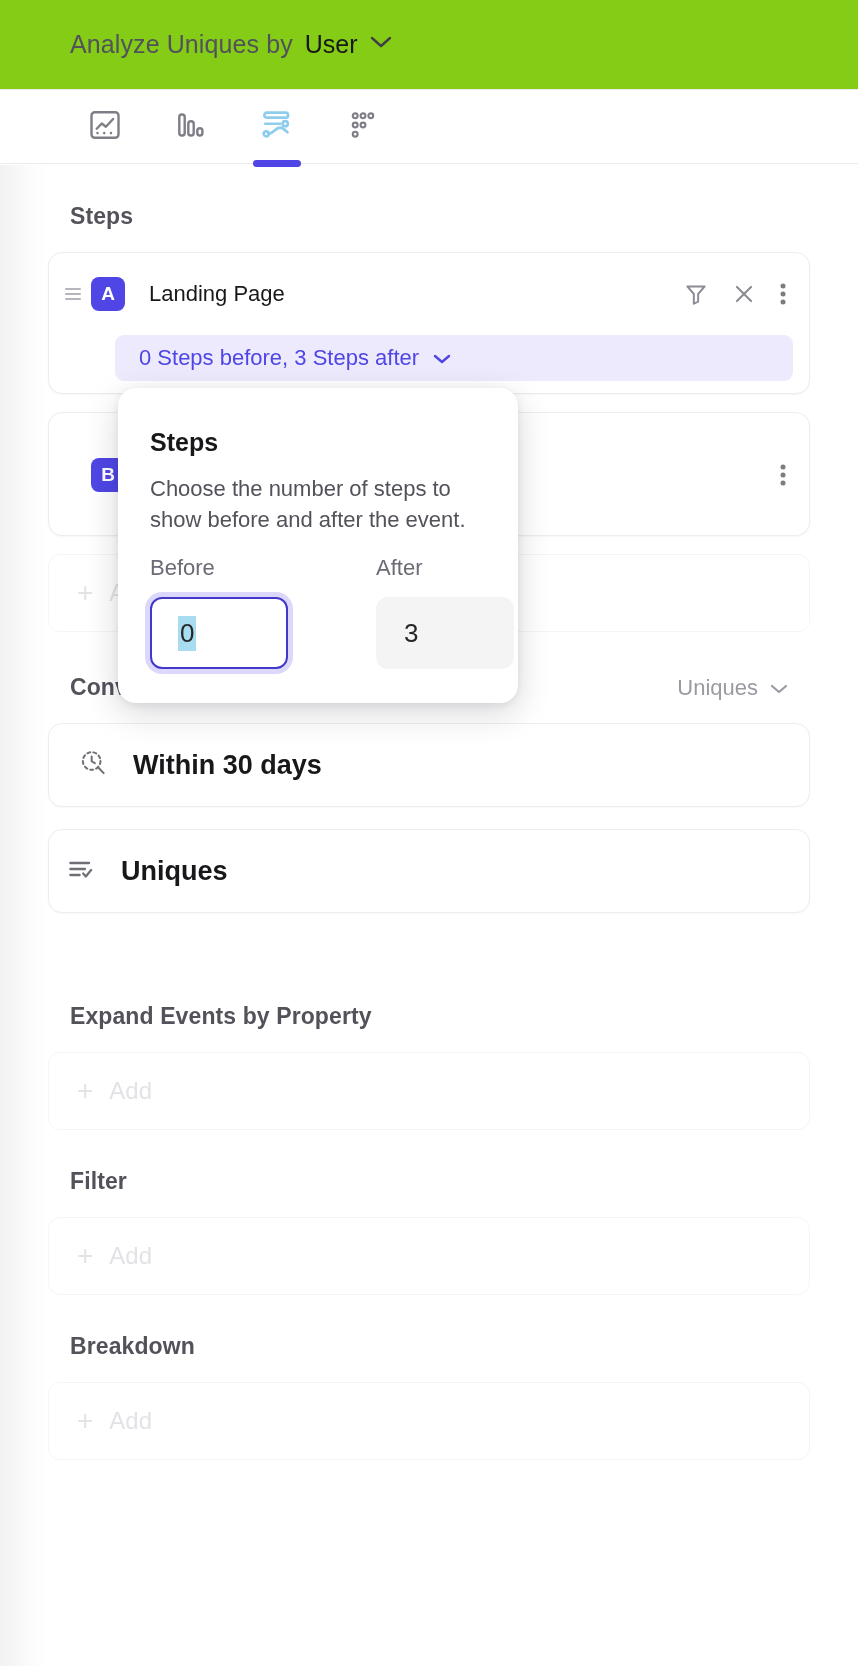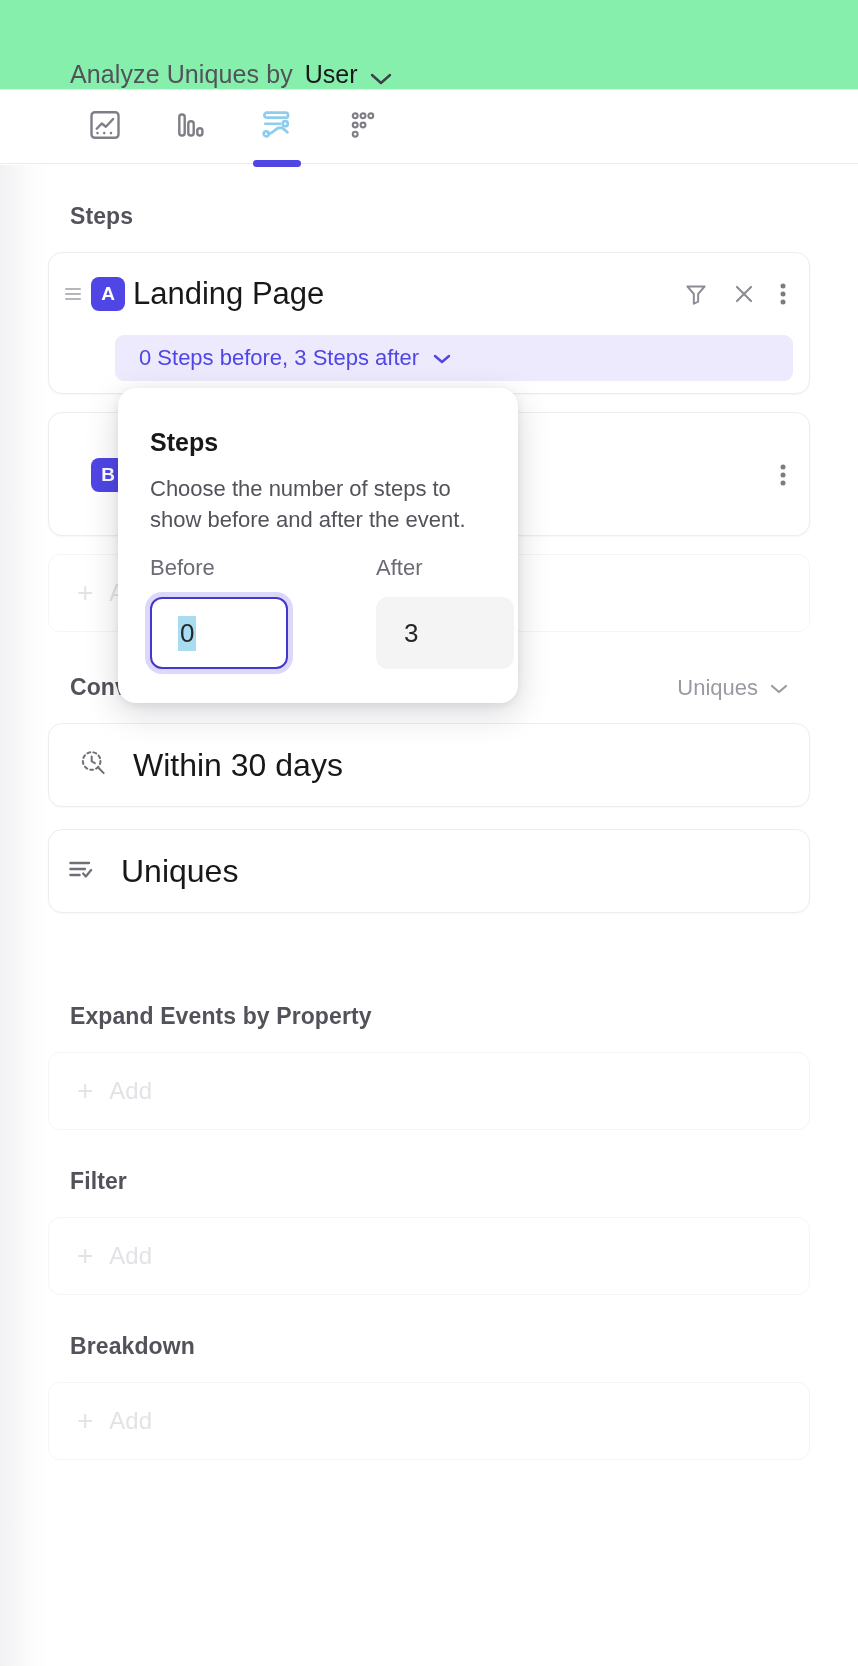--- a/index.html
+++ b/index.html
@@ -9,24 +9,24 @@
     background: #ffffff;
     font-family: "Liberation Sans", sans-serif;
     overflow: hidden;
   }
   body { position: relative; }
 
   
   .header {
     height: 90px;
     display: flex;
-    align-items: flex-end;
+    align-items: center;
     padding-left: 70px;
     border-bottom: 1px solid #ebebed;
-    background: #86efac;
+    background: #84cc16;
     position: relative;
     z-index: 5;
   }
   .header-label {
     font-size: 25px;
     color: #52525b;
     letter-spacing: .1px;
   }
   .header-value {
     font-size: 25px;
@@ -159,22 +159,22 @@
     color: #fff;
     font-size: 19px;
     font-weight: 600;
     display: flex;
     align-items: center;
     justify-content: center;
     flex: none;
     margin-left: 4px;
   }
   .step-name {
-    margin-left: 8px;
-    font-size: 31px;
+    margin-left: 24px;
+    font-size: 22px;
     color: #18181b;
     flex: 1;
   }
   .row-icons {
     display: flex;
     align-items: center;
     gap: 22px;
     color: #8b8b93;
   }
   .icon-btn { cursor: pointer; display: flex; align-items: center; }
@@ -221,21 +221,21 @@
     border-radius: 14px;
     display: flex;
     align-items: center;
     padding-left: 28px;
     gap: 24px;
     background: #fff;
     box-shadow: 0 1px 2px rgba(16,18,30,.03);
     cursor: pointer;
   }
   .criteria + .criteria { margin-top: 22px; padding-left: 16px; }
-  .criteria-label { font-size: 32px; color: #18181b; }
+  .criteria-label { font-size: 27px; color: #18181b; font-weight: bold; }
 
   
   .popover {
     position: absolute;
     left: 118px;
     top: 388px;
     width: 400px;
     background: #fff;
     border-radius: 18px;
     box-shadow: 0 10px 34px rgba(18,18,35,.16), 0 2px 8px rgba(18,18,35,.08);

